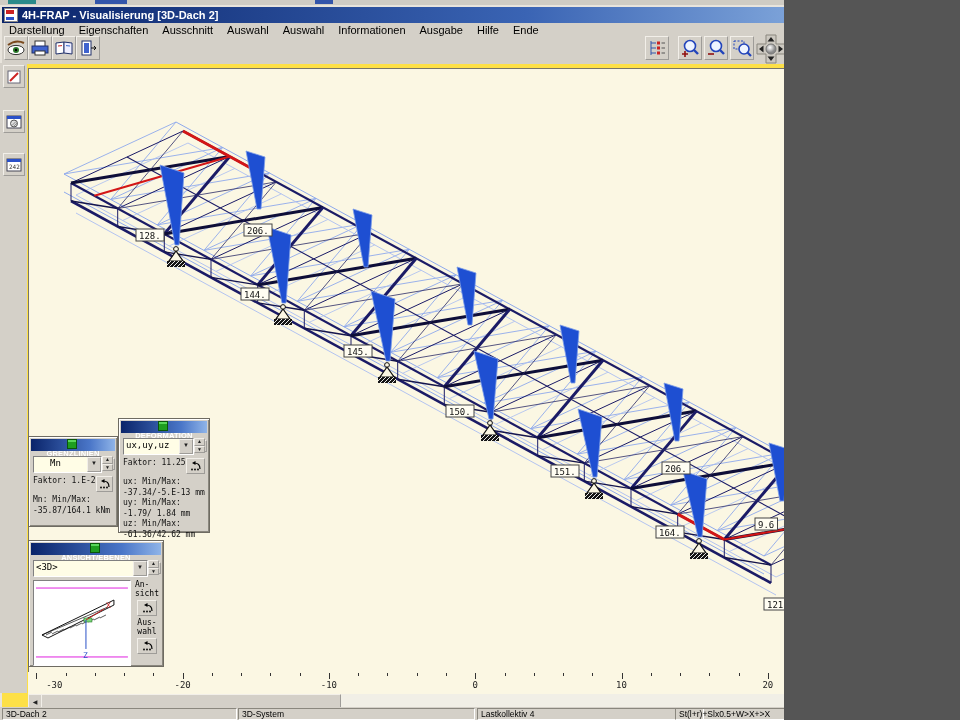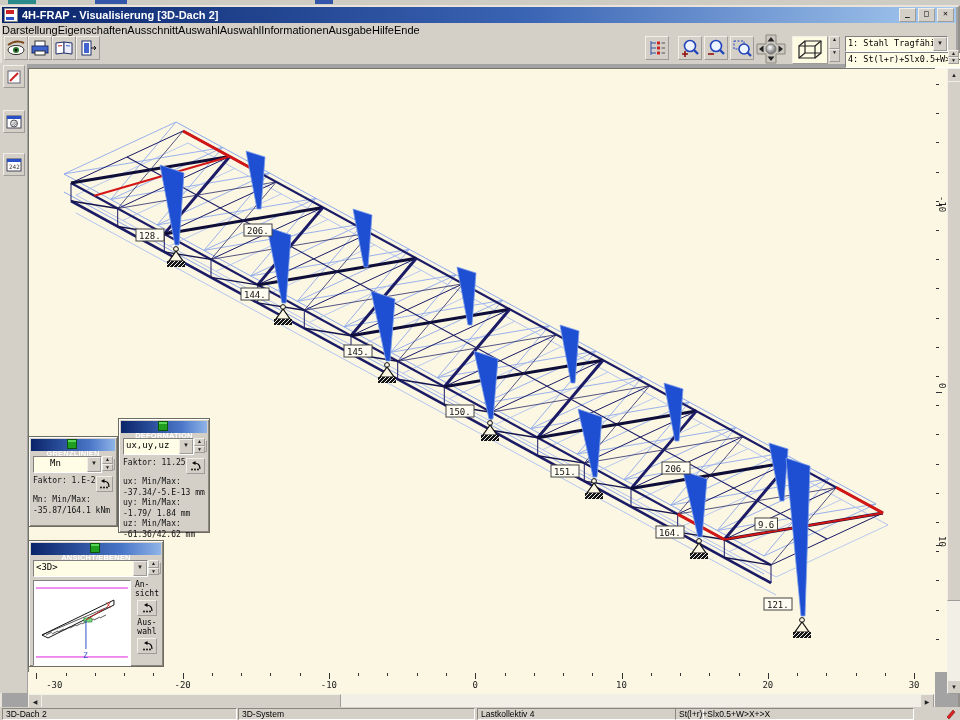--- a/index.html
+++ b/index.html
@@ -1,36 +1,36 @@
 <!DOCTYPE html>
 <html><head>
 <meta charset="utf-8">
 <style>
   html,body{margin:0;padding:0;background:#555;}
-  .screen{position:relative;width:960px;height:720px;overflow:hidden;background:#a3a3a3;
+  .screen{position:relative;width:784px;height:720px;overflow:hidden;background:#fde047;
           font-family:"Liberation Sans",sans-serif;font-size:11px;color:#000;}
   .abs{position:absolute;}
   
   .desk{left:0;top:0;width:960px;height:5px;background:#cfccc4;}
   .frag{position:absolute;top:0;height:4px;}
   
   .app-frame{left:0;top:5px;width:956px;height:711px;border:2px outset #e8e4dc;pointer-events:none;}
   
   .titlebar{left:2px;top:7px;width:954px;height:16px;display:flex;align-items:center;
             background:linear-gradient(90deg,#0a246a 0%,#3a64b4 55%,#a6caf0 100%);color:#fff;}
   .appicon{width:12px;height:12px;margin:0 4px 0 2px;background:#fff;border:1px solid #888;position:relative;flex:none;}
   .appicon::before{content:"";position:absolute;left:1px;top:1px;width:8px;height:4px;background:#c22;}
   .appicon::after{content:"";position:absolute;left:1px;bottom:1px;width:8px;height:3px;background:#2a50c8;}
   .title-text{font-weight:bold;font-size:11px;white-space:nowrap;}
   .winbtns{margin-left:auto;display:flex;gap:2px;padding-right:2px;}
   .winbtn{width:15px;height:12px;background:#d4d0c8;border:1px outset #f2efe9;font-size:8px;line-height:10px;
           text-align:center;color:#000;font-weight:bold;font-family:"DejaVu Sans Mono",monospace;}
   
   .menubar{left:2px;top:23px;width:954px;height:13px;display:flex;align-items:center;background:#d4d0c8;}
-  .menu-item{padding:0 0;font-size:11px;white-space:nowrap;}
+  .menu-item{padding:0 7px;font-size:11px;white-space:nowrap;}
   
   .toolbar{left:2px;top:36px;width:954px;height:28px;background:#d4d0c8;}
   .tbtn{position:absolute;width:22px;height:22px;top:0;background:#d4d0c8;border:1px outset #f2efe9;
         display:flex;align-items:center;justify-content:center;}
   .navpad{position:absolute;top:-2px;width:30px;height:30px;}
   .cubebtn{position:absolute;top:0;width:34px;height:26px;background:#fdfbe2;border:1px outset #f2efe9;
            display:flex;align-items:center;justify-content:center;}
   .spin{display:flex;flex-direction:column;width:11px;}
   .spin span{flex:1;background:#d4d0c8;border:1px outset #f2efe9;font-size:5px;line-height:5px;text-align:center;color:#222;}
   .tspin{position:absolute;top:0;height:26px;}

